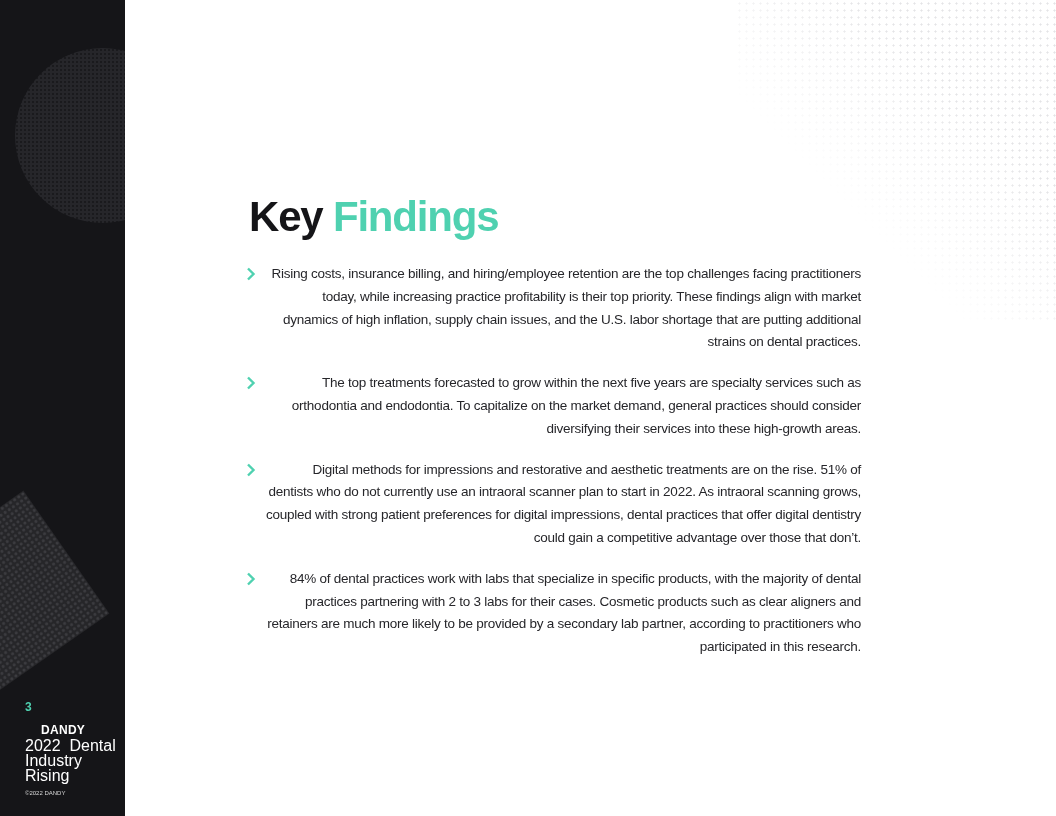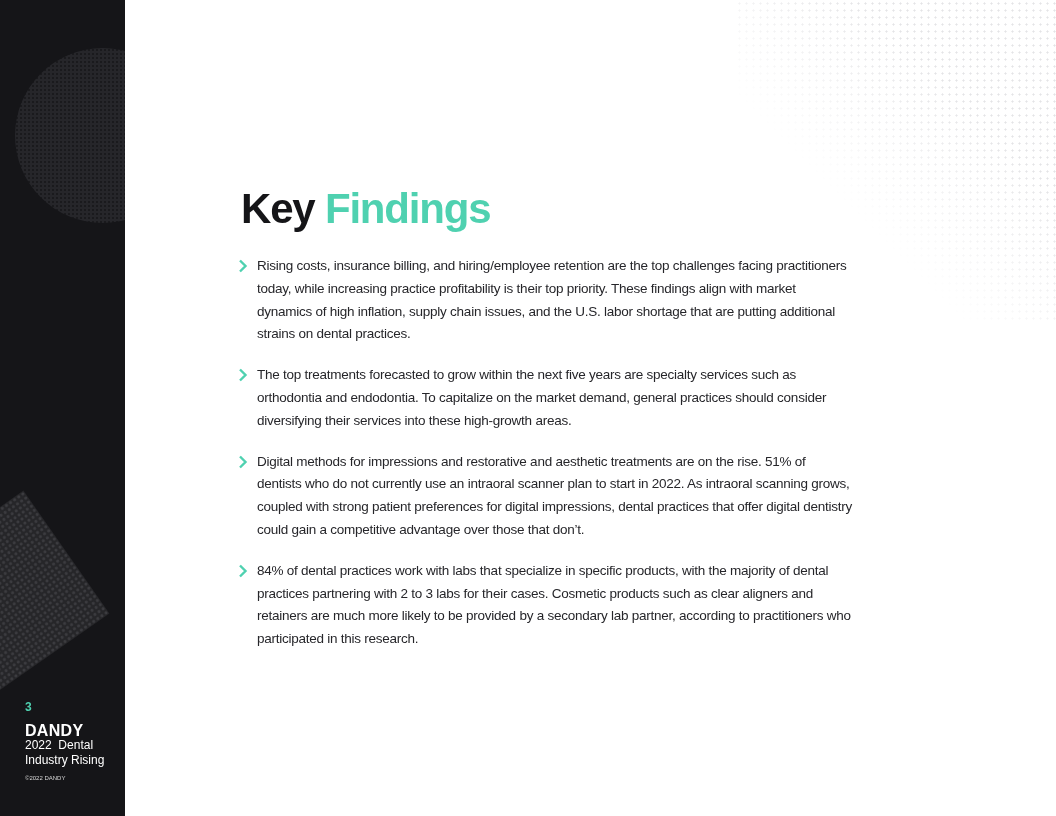--- a/index.html
+++ b/index.html
@@ -30,33 +30,33 @@
       position: absolute; right: 0; top: 0; width: 320px; height: 320px;
       background-image: radial-gradient(circle, #e4e4e6 0.9px, transparent 1.2px);
       background-size: 7px 7px;
       -webkit-mask-image: linear-gradient(225deg, rgba(0,0,0,1) 30%, rgba(0,0,0,0) 65%);
       mask-image: linear-gradient(225deg, rgba(0,0,0,1) 30%, rgba(0,0,0,0) 65%);
     }
     .footer-block {
       position: absolute; left: 25px; top: 700px; color: #ffffff;
     }
     .page-num { color: #4fd1b0; font-weight: bold; font-size: 12px; margin-bottom: 9px; }
-    .brand { font-weight: bold; font-size: 16px; letter-spacing: 0.3px; line-height: 15px; }
-    .report-title { font-size: 12px; line-height: 15px; }
+    .brand { font-weight: bold; font-size: 12px; letter-spacing: 0.3px; line-height: 15px; margin-left: 16px; }
+    .report-title { font-size: 16px; line-height: 15px; }
     .copyright { font-size: 6px; margin-top: 7px; color: #d8d8d8; }
 
     .title {
       position: absolute; left: 241px; top: 184px;
-      font-size: 42px; font-weight: bold; letter-spacing: -1.2px; margin: 0;
+      font-size: 42px; font-weight: bold; letter-spacing: -1.2px; margin: 8px;
       line-height: 50px;
     }
     .title .k { color: #151518; }
     .title .f { color: #4fd1b0; }
 
-    .findings { position: absolute; left: 238px; top: 255px; width: 615px; margin: 0; padding: 0; list-style: none; }
+    .findings { position: absolute; left: 238px; top: 255px; width: 615px; margin: 8px; padding: 0; list-style: none; text-align: right; }
     .finding {
       position: relative; padding-left: 19px;
       font-size: 13.5px; line-height: 22.8px; color: #26262a;
       letter-spacing: -0.25px;
     }
     .finding + .finding { margin-top: 18px; }
     .chev {
       position: absolute; left: 0; top: 4px; width: 10px; height: 14px;
     }
   </style>

